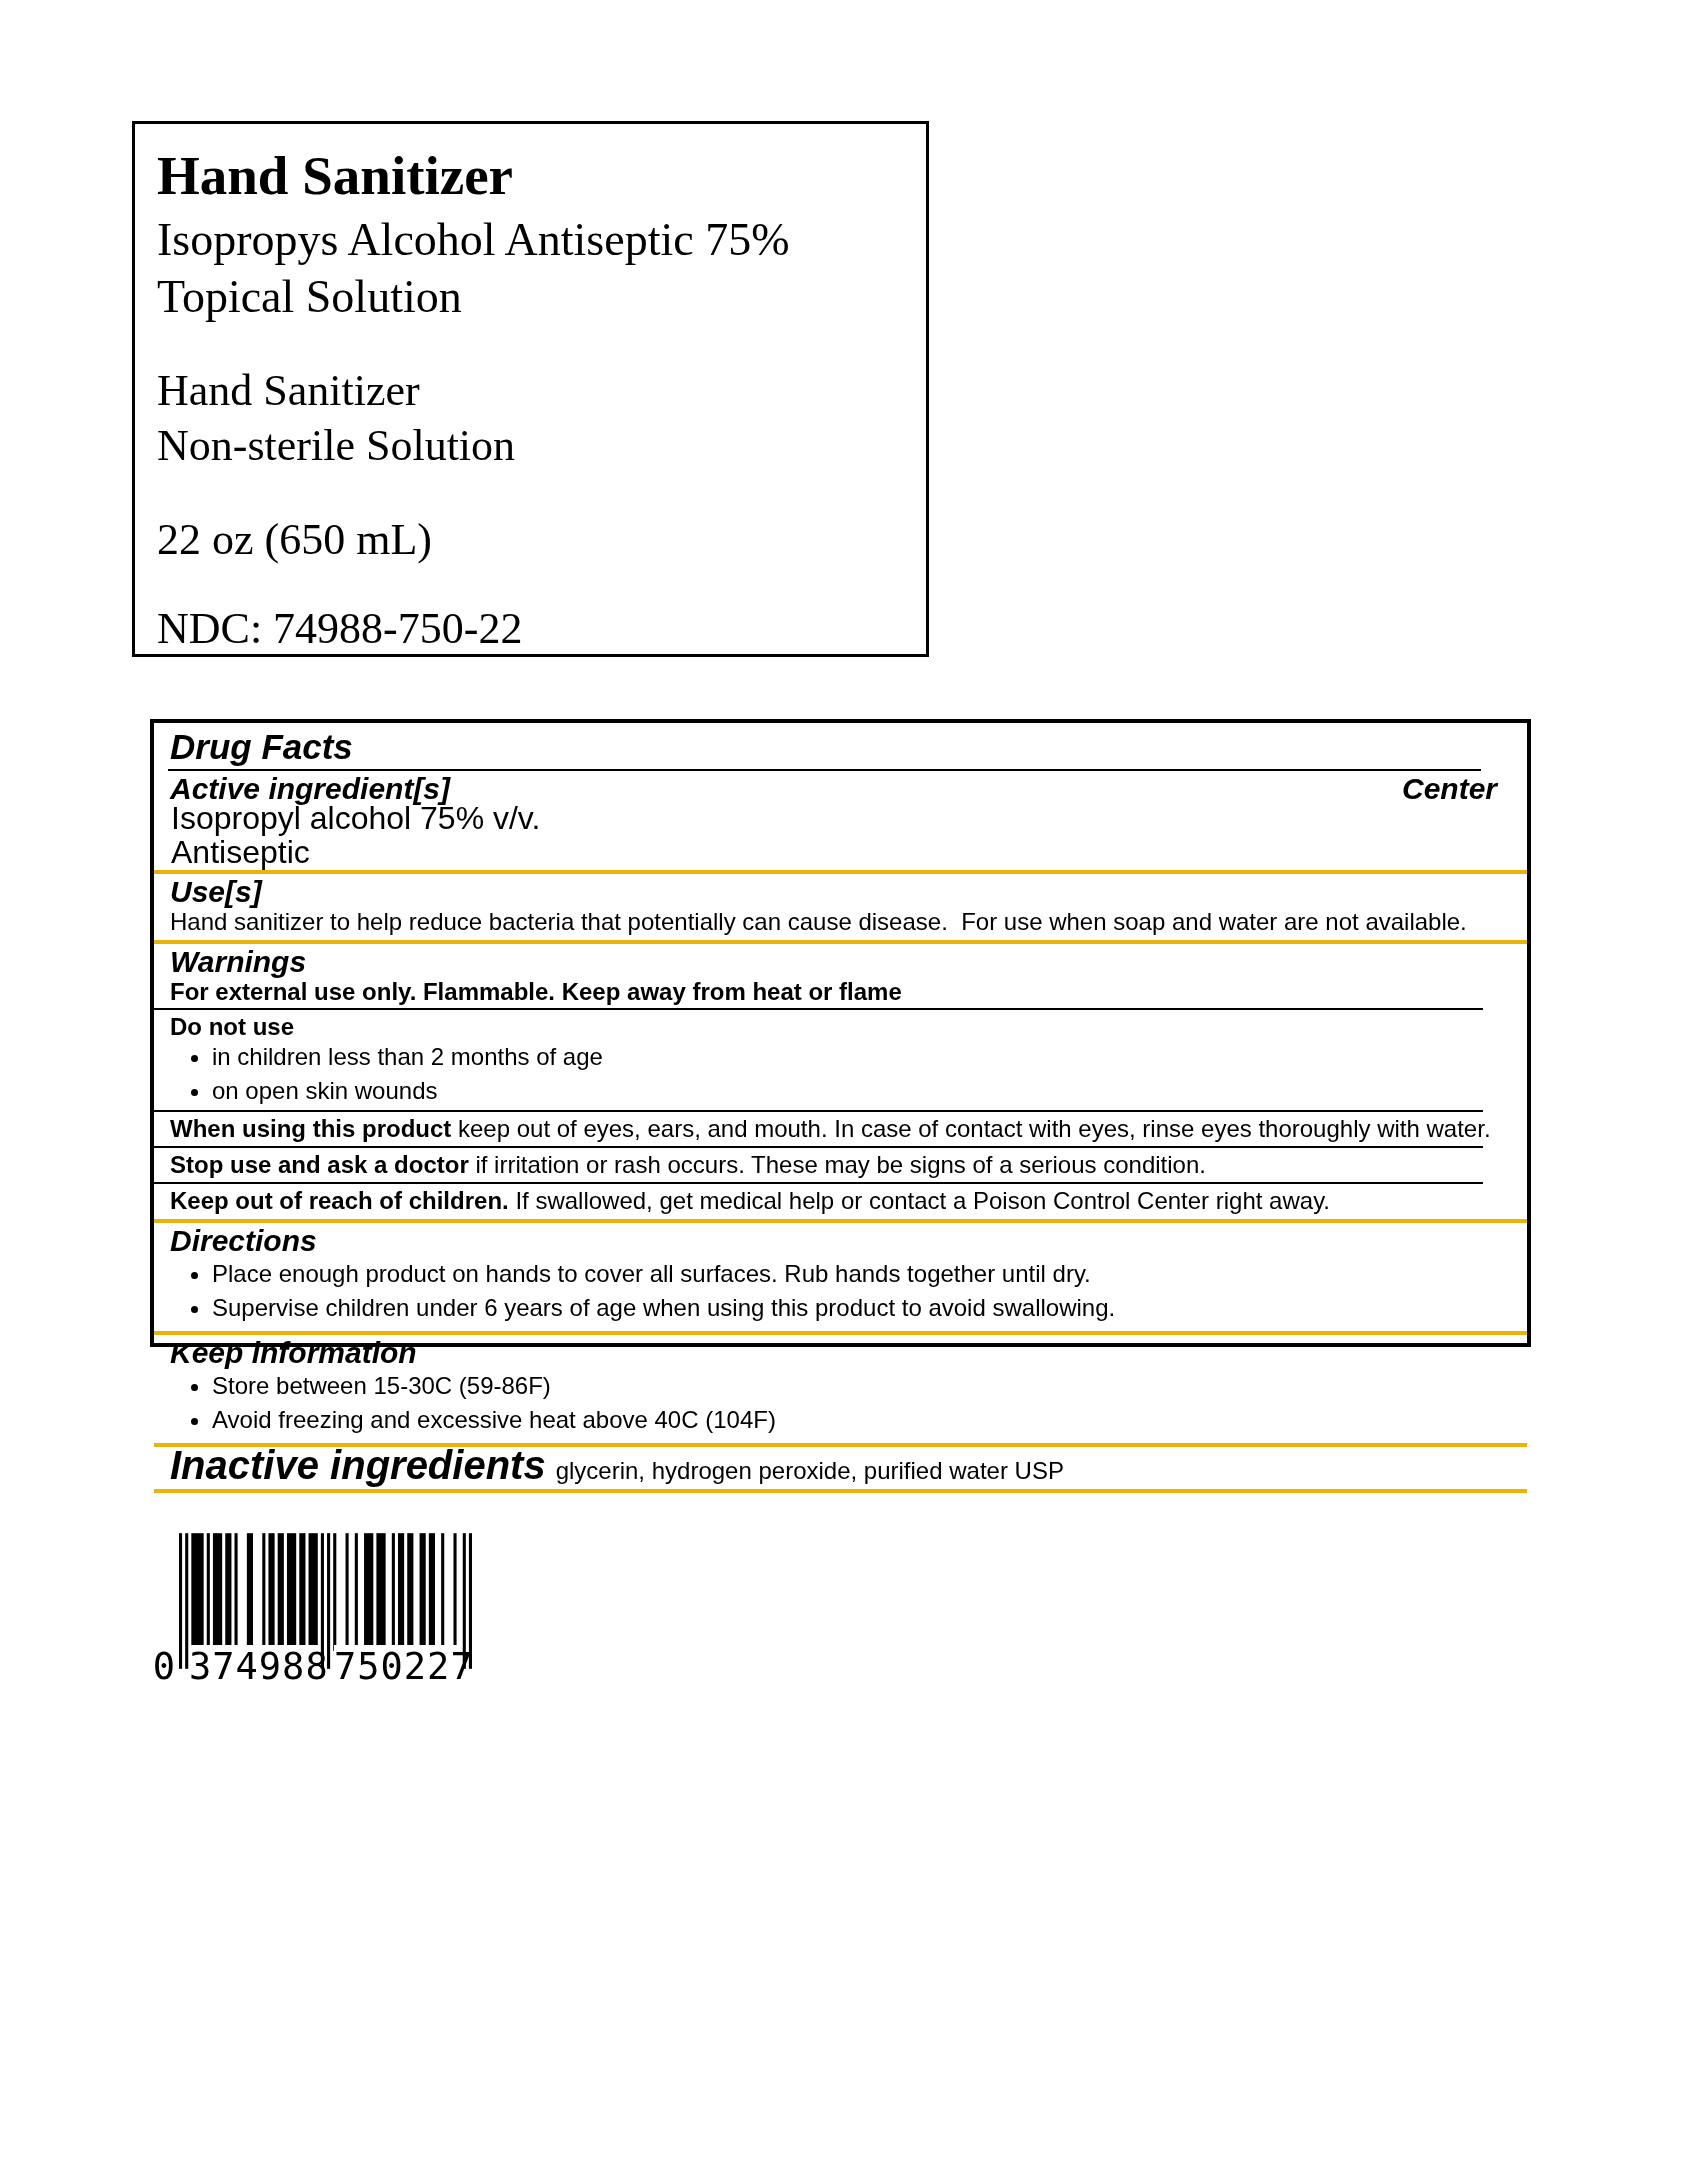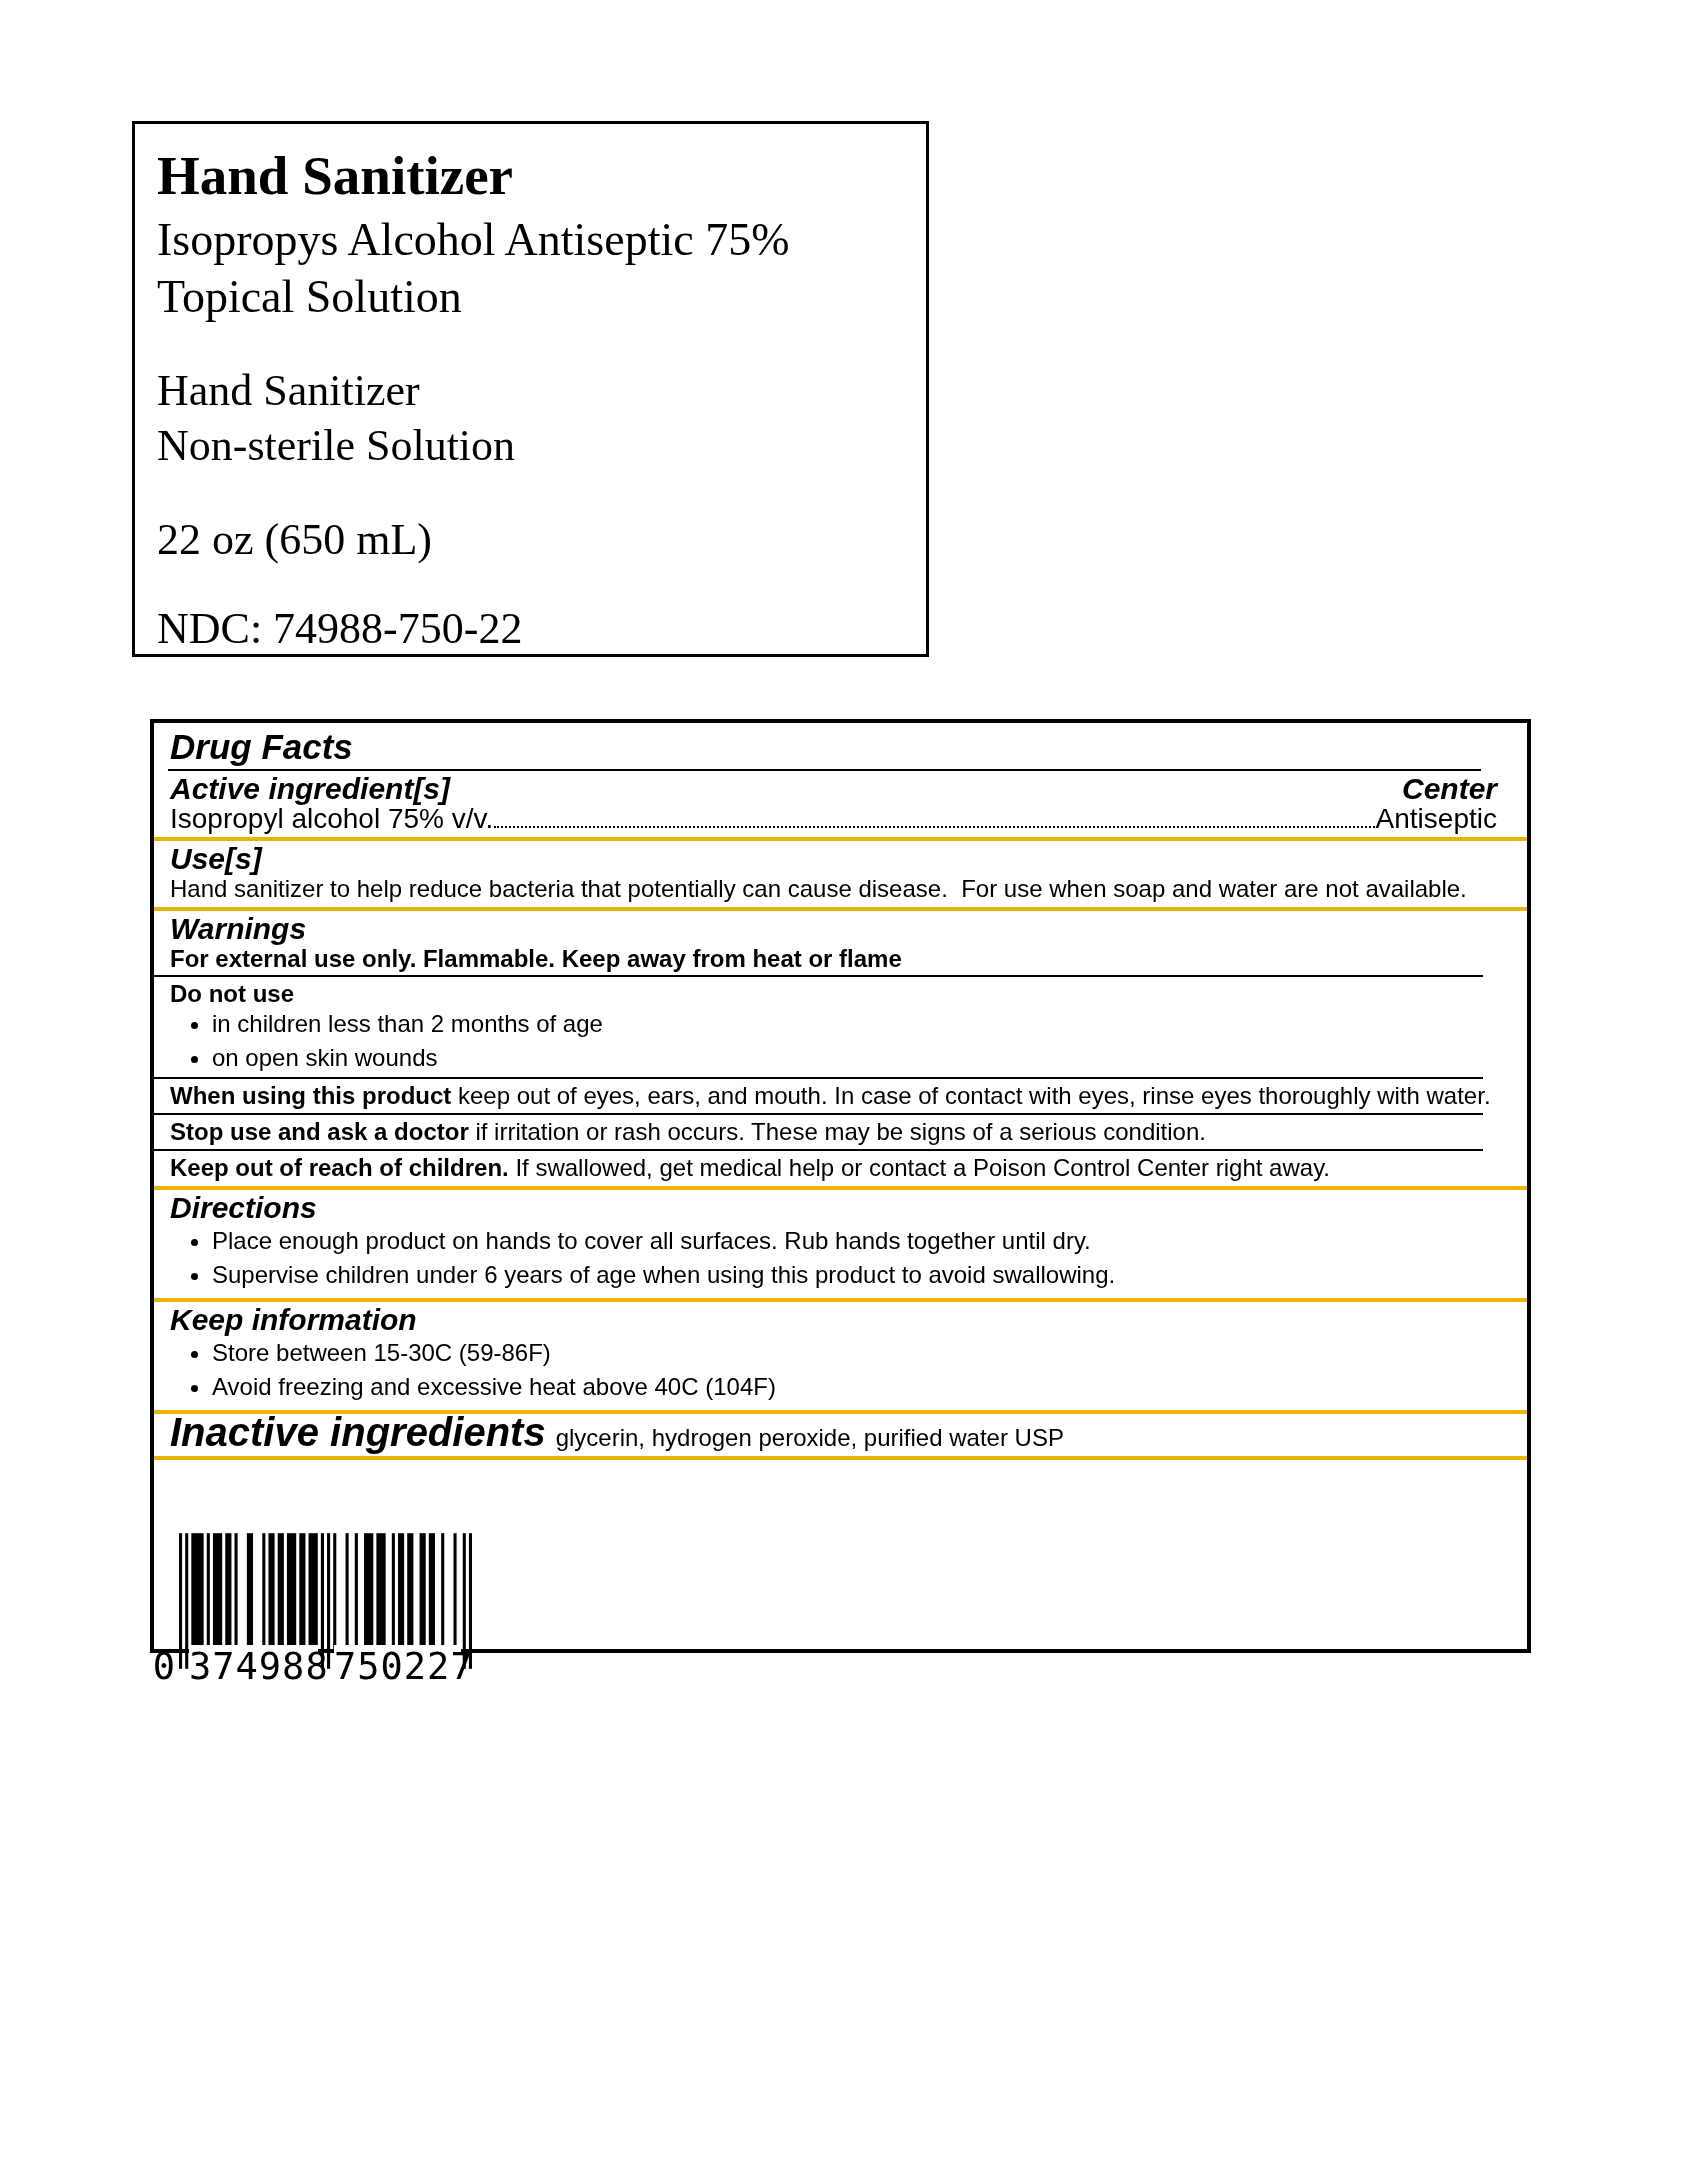--- a/index.html
+++ b/index.html
@@ -28,21 +28,21 @@
   .pb-sub2    { top: 146px; font-size: 46px; }
   .pb-line3   { top: 241px; font-size: 44px; }
   .pb-line4   { top: 296px; font-size: 44px; }
   .pb-size    { top: 390px; font-size: 44px; }
   .pb-ndc     { top: 479px; font-size: 44px; }
 
   
   .drug-facts {
     position: absolute;
     left: 150px; top: 719px;
-    width: 1381px; height: 934px;
+    width: 1381px; height: 628px;
     border: 4px solid #000;
     box-sizing: border-box;
     font-family: "Liberation Sans", sans-serif;
     display: flex;
     flex-direction: column;
   }
   .df-section {
     border-top: 4px solid #eab308;
     padding: 2px 30px 4px 16px;
   }
@@ -59,22 +59,23 @@
   }
   .hl-title { margin: 2px 16px 2px -2px; }
   .ai-row {
     display: flex;
     justify-content: space-between;
     align-items: baseline;
   }
   .leader-row {
     display: flex;
     align-items: baseline;
-    font-size: 28px;
+    font-size: 32px;
     line-height: 27px;
+    flex-direction: column;
   }
   .leader-dots {
     flex: 1;
     border-bottom: 2px dotted #000;
     margin: 0 1px 5px 1px;
     height: 0;
   }
   ul.df-list {
     margin: 2px 0 0 0;
     padding-left: 42px;

